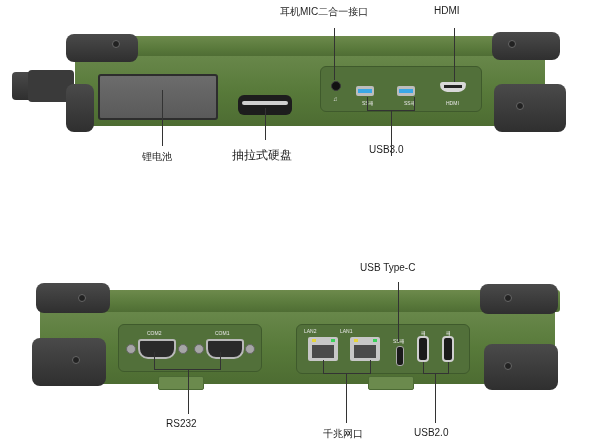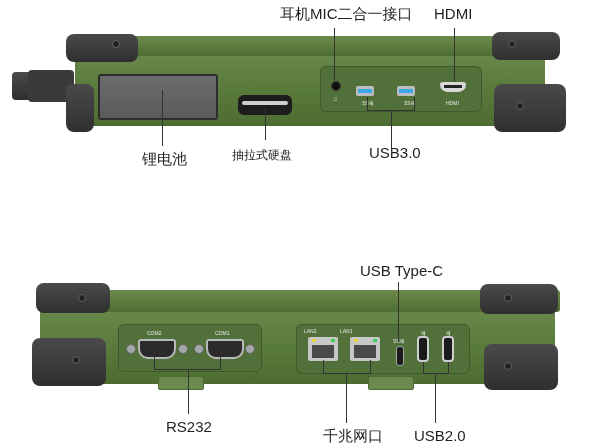--- a/index.html
+++ b/index.html
@@ -1,18 +1,18 @@
 <!DOCTYPE html>
 <html><head>
 <meta charset="utf-8">
 <style>
   html, body { margin: 0; padding: 0; background: #ffffff; }
   body { width: 601px; height: 446px; position: relative; overflow: hidden;
          font-family: "Liberation Sans", "DejaVu Sans", sans-serif; color: #222; }
-  .label { position: absolute; font-size: 15px; color: #1e1e1e; white-space: nowrap; }
+  .label { position: absolute; font-size: 10px; color: #1e1e1e; white-space: nowrap; }
   .line { position: absolute; background: #333; }
   
   .lid { position: absolute; background: linear-gradient(#6d8a4c, #5a7a3c 60%, #4f6d34); border-radius: 3px; }
   .base { position: absolute; background: linear-gradient(#68874a, #587a3a 50%, #4d6c32); }
   .bumper { position: absolute; background: linear-gradient(#4a4a4a, #2f2f2f); border-radius: 8px; }
   .screw { position: absolute; width: 8px; height: 8px; border-radius: 50%; background: #222; border: 1px solid #666; box-sizing: border-box; }
   .panel { position: absolute; background: #52703a; border: 1px solid #3f5a2c; border-radius: 6px; }
   .battery { position: absolute; background: linear-gradient(#6c6c6c, #5a5a5a); border: 2px solid #2d2d2d; border-radius: 3px; }
   .hdd { position: absolute; background: #1d1d1d; border-radius: 6px; }
   .hdd-inner { position: absolute; left: 4px; right: 4px; top: 6px; height: 4px; background: #cfcfcf; border-radius: 2px; }

